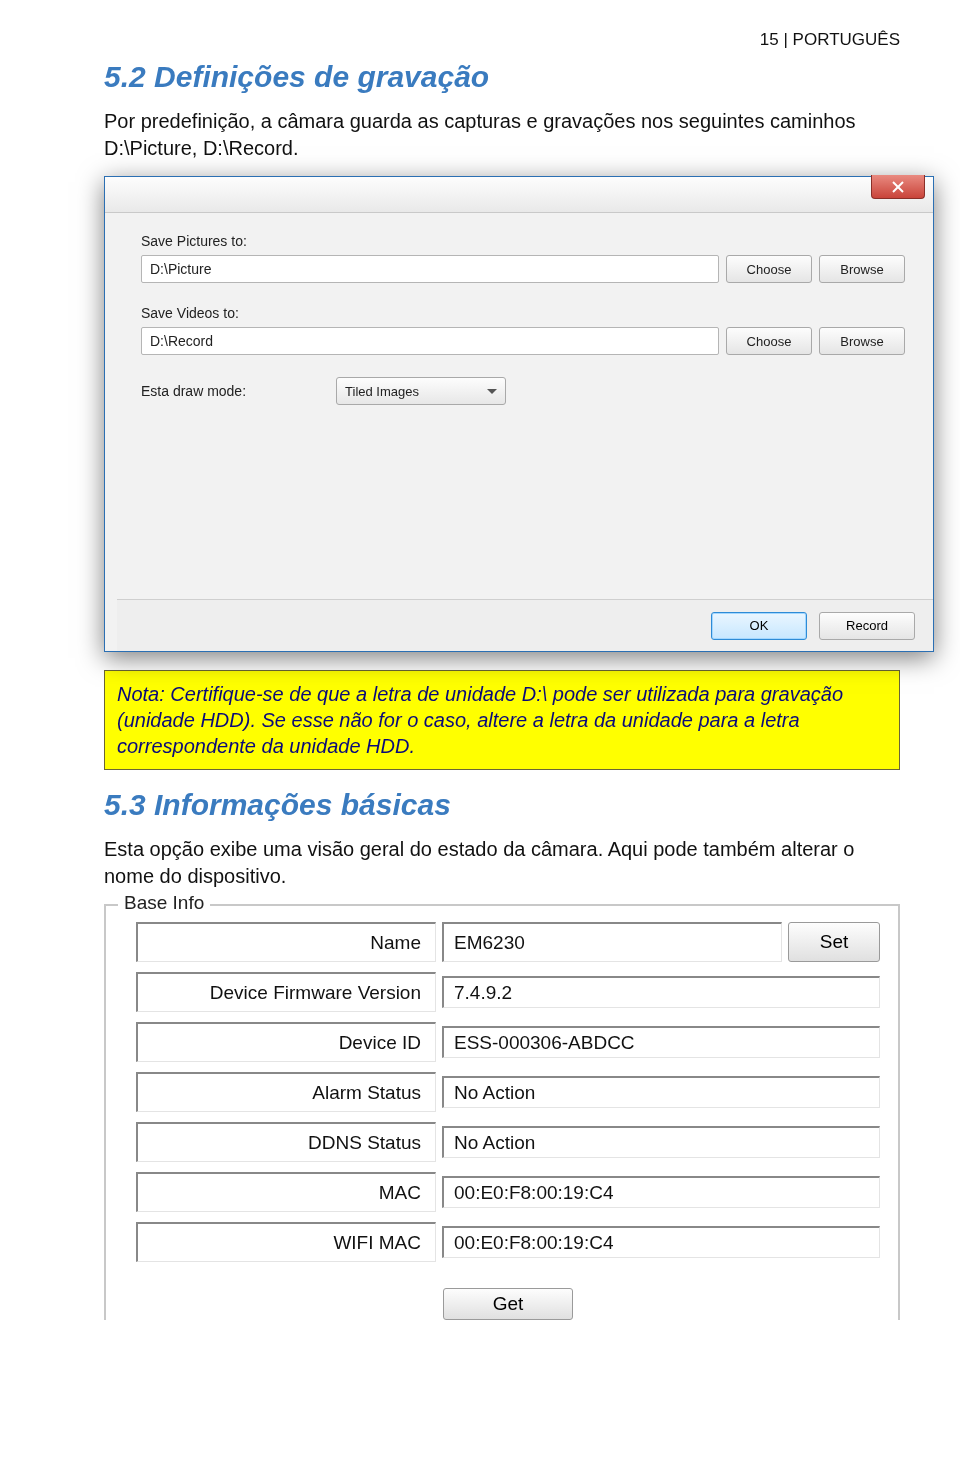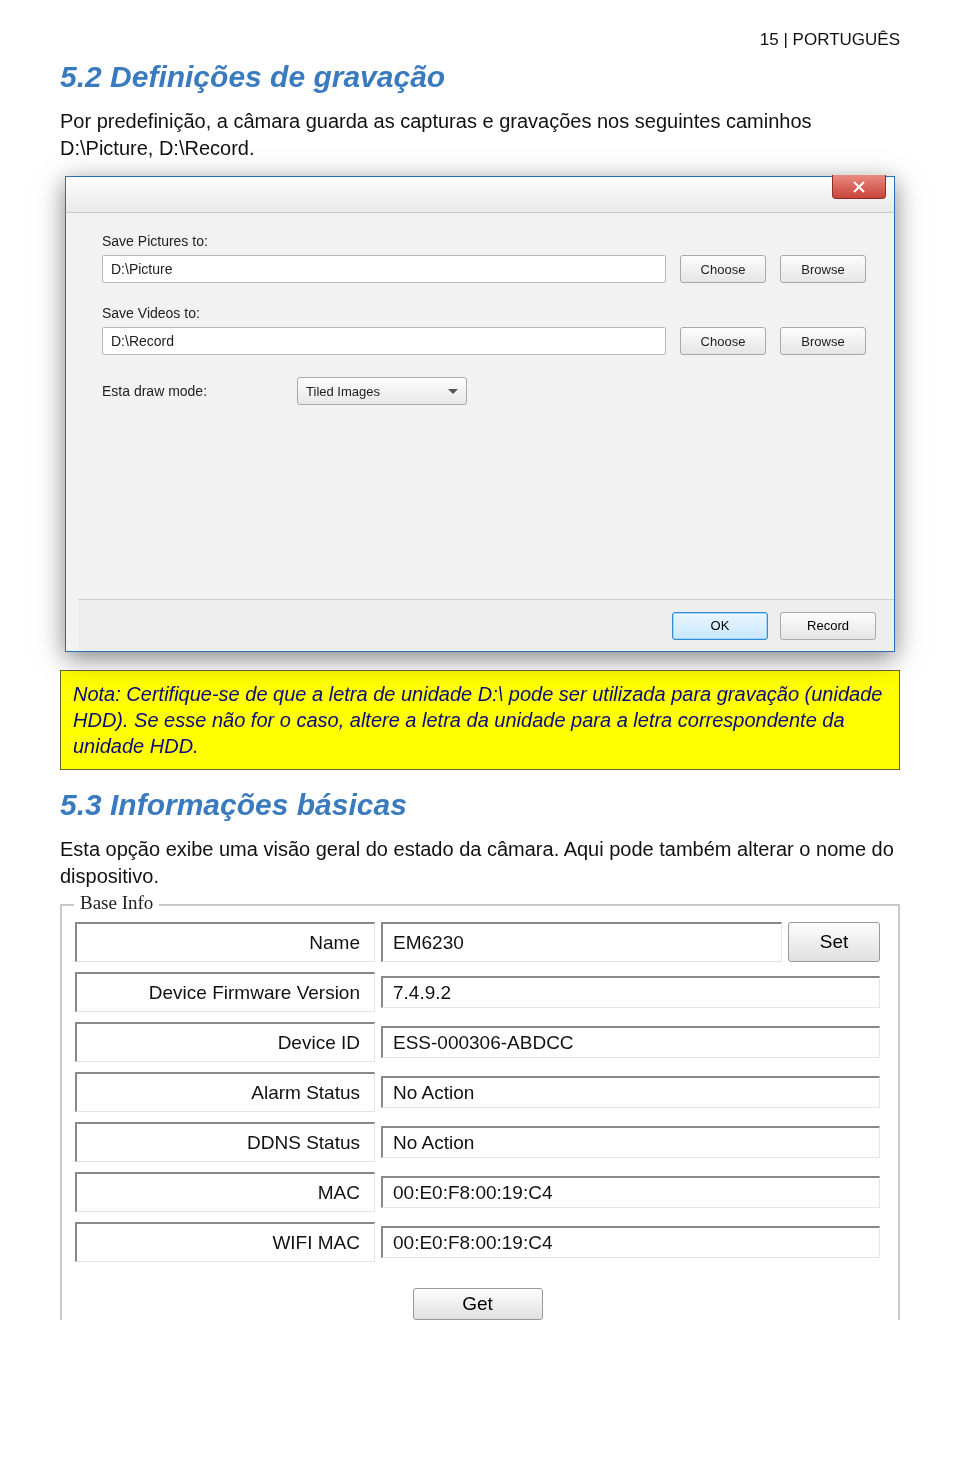--- a/index.html
+++ b/index.html
@@ -5,20 +5,21 @@
   * { box-sizing: border-box; }
   body {
     margin: 0;
     padding: 0;
     font-family: Arial, Helvetica, sans-serif;
     background: #ffffff;
     width: 960px;
   }
   .page {
     padding: 30px 60px 40px 60px;
+    margin-left: 44px;
   }
   .header-right {
     text-align: right;
     font-size: 17px;
     color: #111;
     margin-bottom: 10px;
   }
   .section-heading {
     color: #3a7bbf;
     font-style: italic;
@@ -79,21 +80,21 @@
     color: #222;
     background: #f2f2f2;
   }
   .row-label {
     margin-bottom: 6px;
     font-size: 14px;
   }
   .row-flex {
     display: flex;
     align-items: center;
-    gap: 14px;
+    gap: 7px;
     margin-bottom: 22px;
   }
   .path-input {
     flex: 1;
     height: 28px;
     border: 1px solid #b5b5b5;
     background: #fff;
     padding: 0 8px;
     font-size: 14px;
     display: flex;
@@ -193,24 +194,23 @@
   }
   .base-info-legend {
     position: relative;
     top: -14px;
     left: 12px;
     background: #fff;
     padding: 0 6px;
     font-size: 19px;
     color: #222;
     display: inline-block;
-    font-family: Liberation Serif, serif;
   }
   .base-info-inner {
-    padding: 0 18px 0 13px;
+    padding: 0 18px 0 30px;
     margin-top: -6px;
   }
   .bi-row {
     display: flex;
     align-items: center;
     margin-bottom: 10px;
     gap: 6px;
   }
   .bi-label {
     width: 300px;

